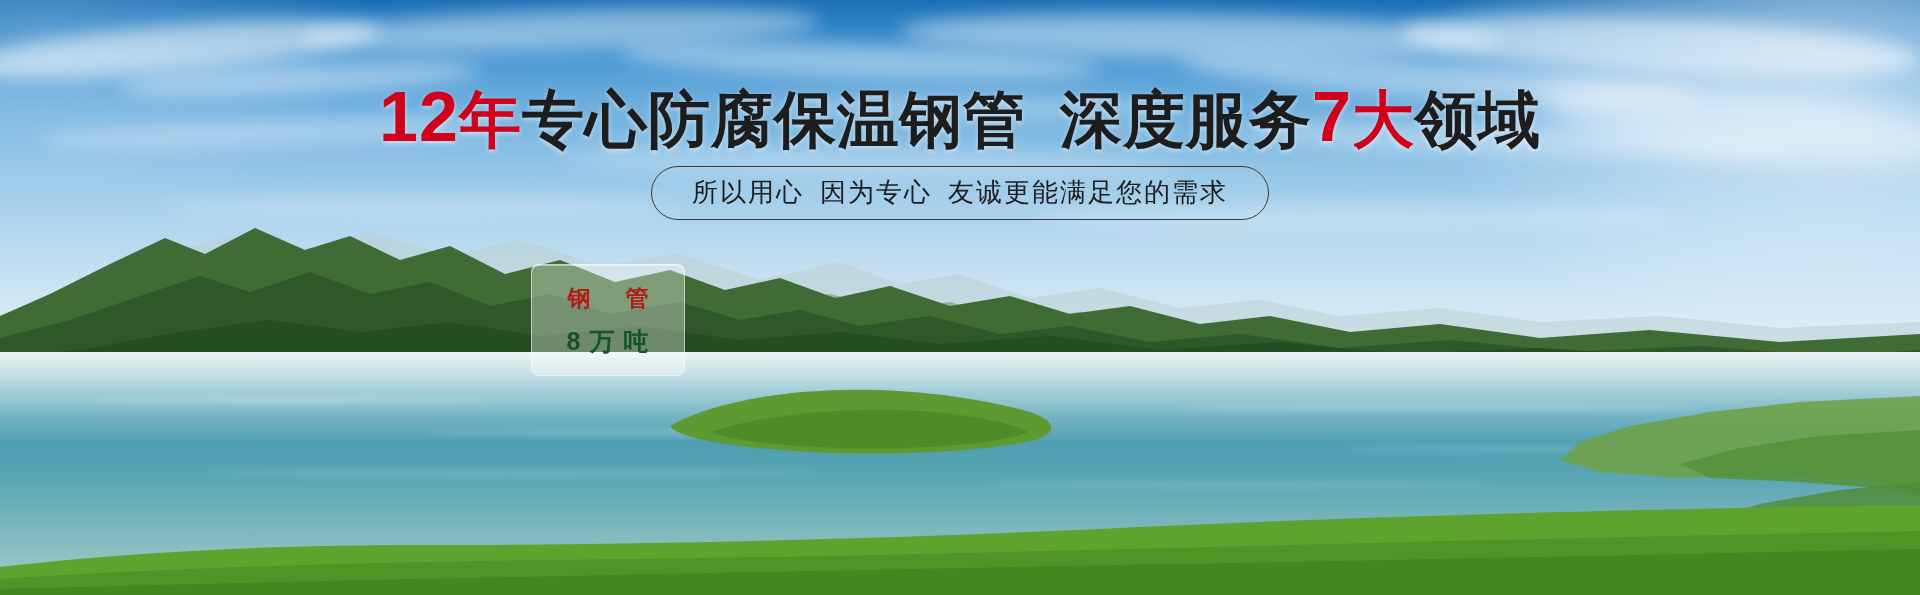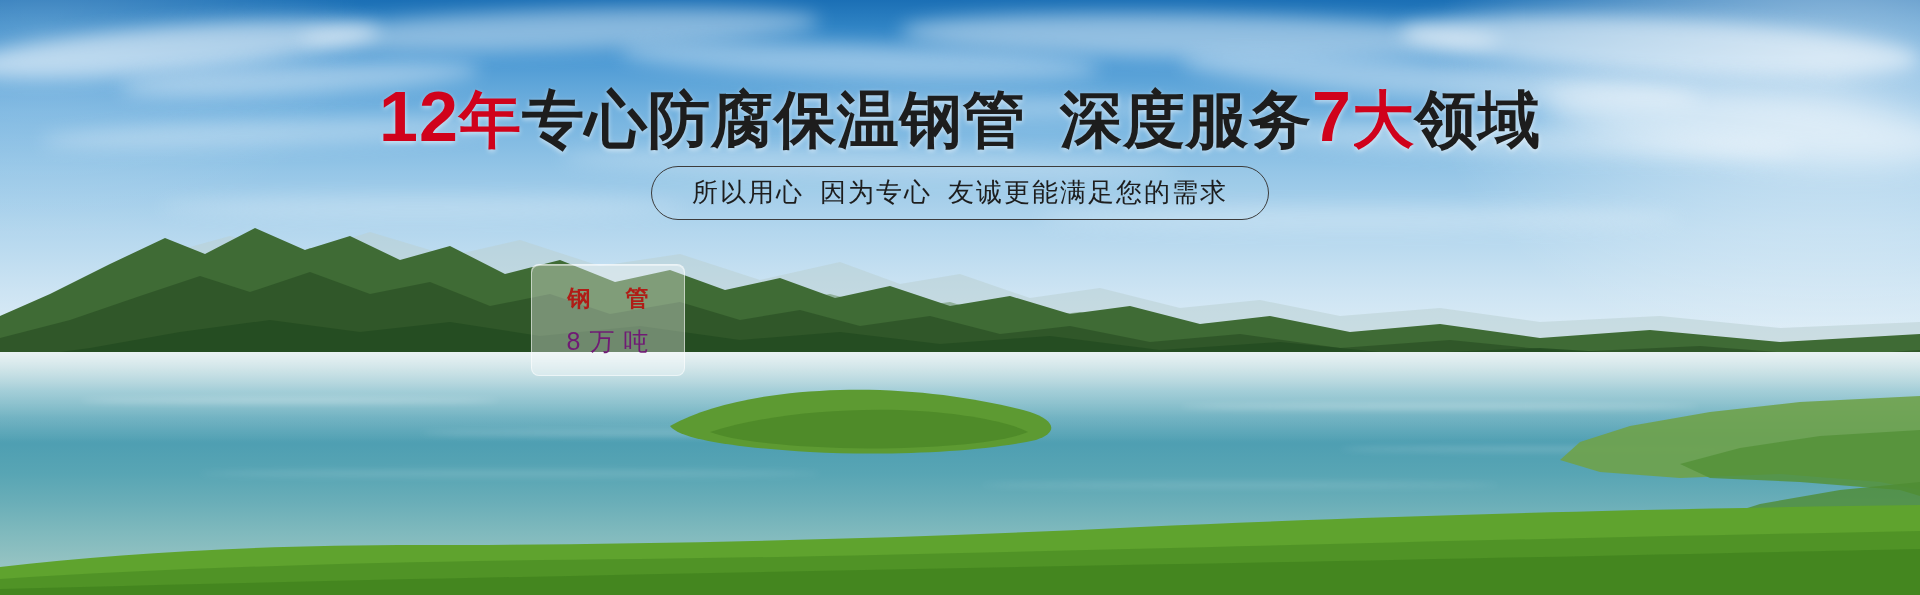--- a/index.html
+++ b/index.html
@@ -121,21 +121,21 @@
     border:1px solid rgba(255,255,255,.55);
     border-radius:8px;
     display:flex;flex-direction:column;align-items:center;justify-content:center;
     box-shadow:inset 0 1px 0 rgba(255,255,255,.45);
   }
   .card-label{
     font-size:23px;line-height:26px;color:#b01c16;font-weight:bold;
     letter-spacing:6px;text-indent:6px;margin-bottom:16px;
   }
   .card-value{
-    font-size:25px;line-height:28px;color:#701a75;font-weight:normal;
+    font-size:25px;line-height:28px;color:#14532d;font-weight:bold;
     letter-spacing:1px;
   }
   .card-value sup{font-size:14px;vertical-align:super;}
 </style>
 </head>
 <body>
 
 <div class="banner">
 
   <div class="sky"></div>

